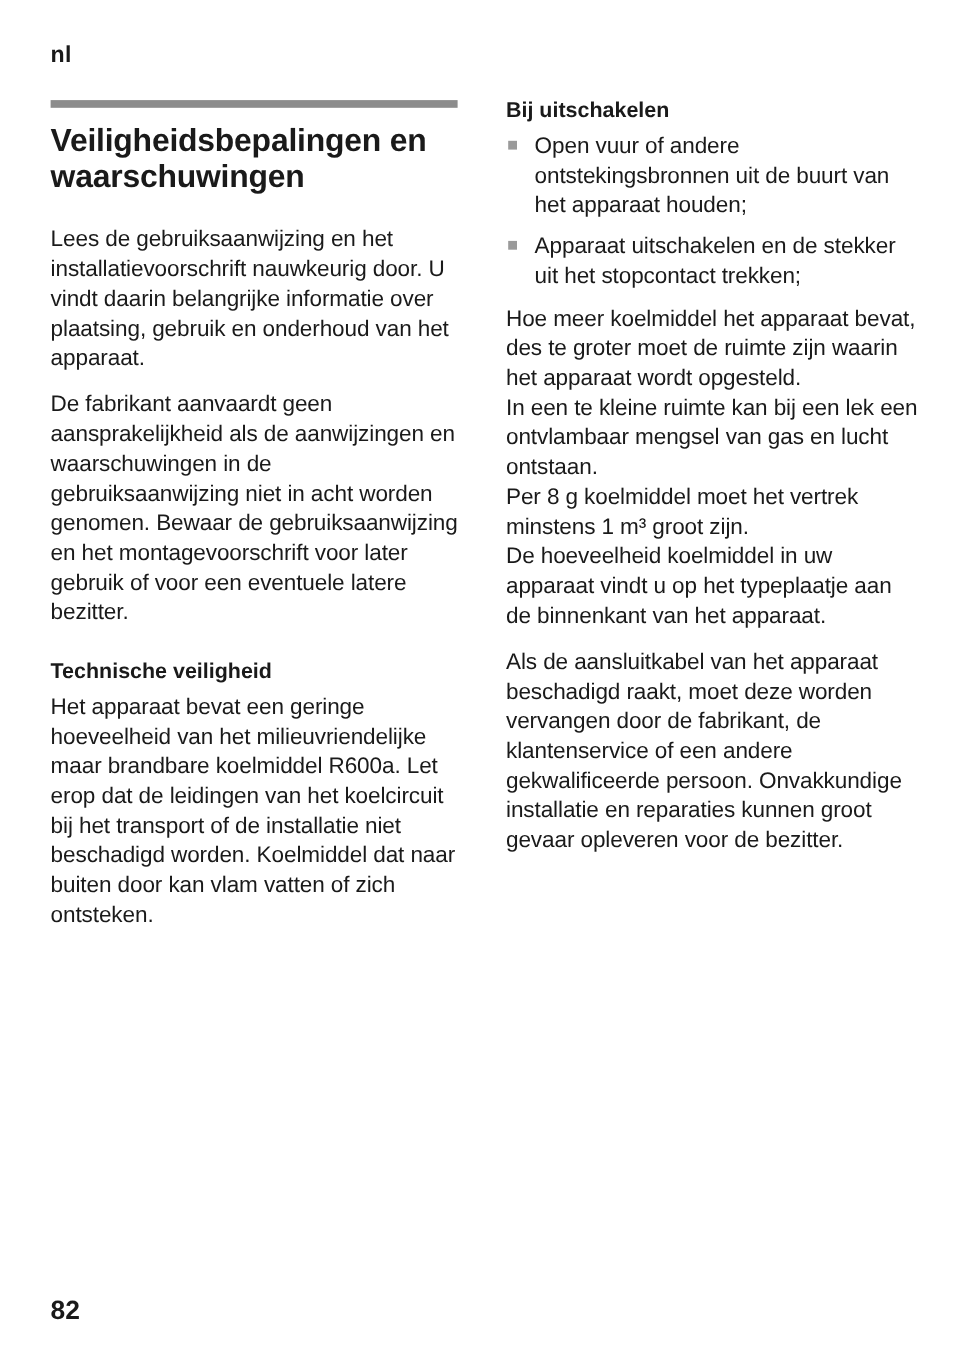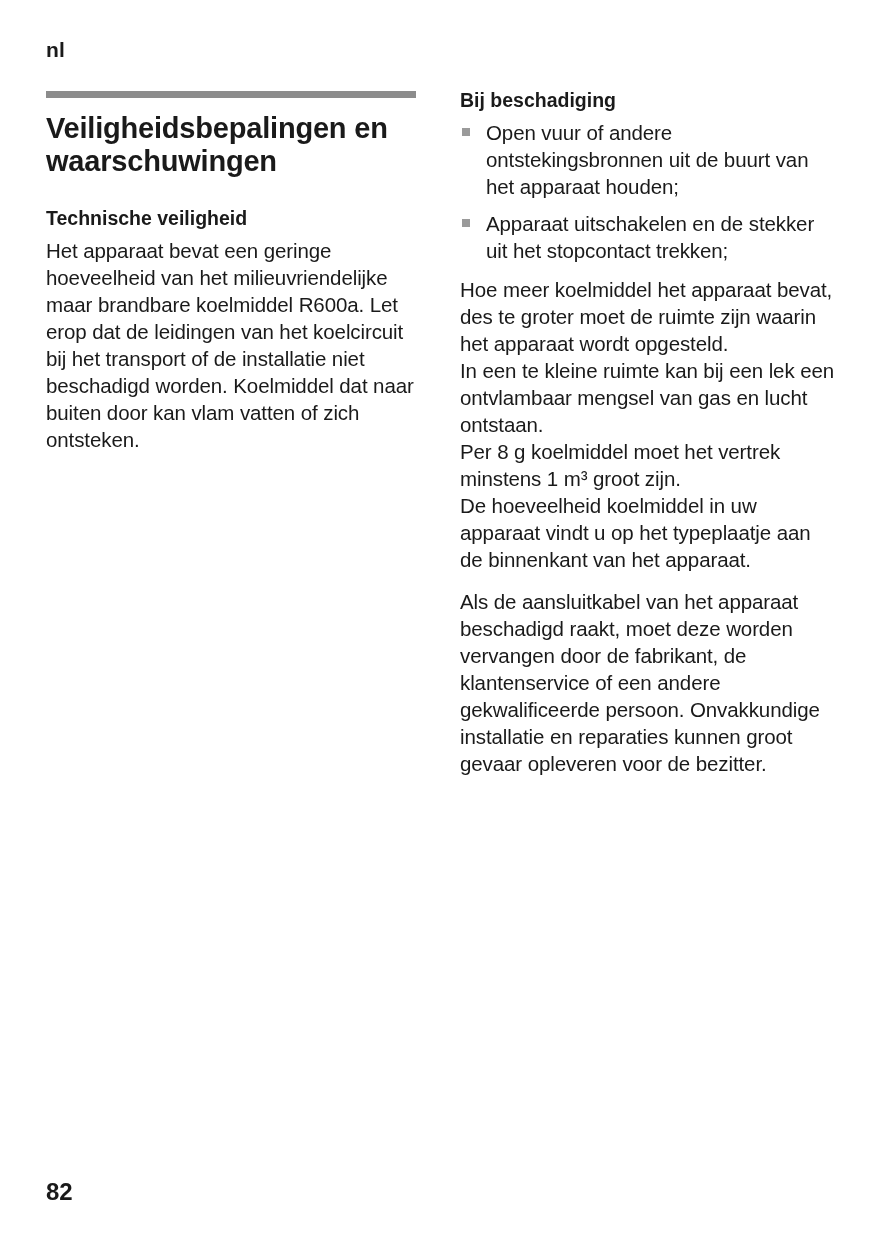--- a/index.html
+++ b/index.html
@@ -110,27 +110,29 @@
 <div class="page">
 
   <div class="lang-tag">nl</div>
 
   <div class="columns">
 
     <div class="col col-left">
       <div class="rule"></div>
       <h1>Veiligheidsbepalingen en waarschuwingen</h1>
 
+      <p>Lees de gebruiksaanwijzing en het installatievoorschrift nauwkeurig door. U vindt daarin belangrijke informatie over plaatsing, gebruik en onderhoud van het apparaat.</p>
+      <p>De fabrikant aanvaardt geen aansprakelijkheid als de aanwijzingen en waarschuwingen in de gebruiksaanwijzing niet in acht worden genomen. Bewaar de gebruiksaanwijzing en het montagevoorschrift voor later gebruik of voor een eventuele latere bezitter.</p>
 
       <h2 class="h2-spaced">Technische veiligheid</h2>
       <p>Het apparaat bevat een geringe hoeveelheid van het milieuvriendelijke maar brandbare koelmiddel R600a. Let erop dat de leidingen van het koelcircuit bij het transport of de installatie niet beschadigd worden. Koelmiddel dat naar buiten door kan vlam vatten of zich ontsteken.</p>
     </div>
 
     <div class="col col-right">
-      <h2>Bij beschadiging</h2>
+      <h2>Bij uitschakelen</h2>
 
       <ul>
         <li>
           <span class="bullet"></span>
           <span>Open vuur of andere ontstekingsbronnen uit de buurt van het apparaat houden;</span>
         </li>
         <li>
           <span class="bullet"></span>
           <span>Apparaat uitschakelen en de stekker uit het stopcontact trekken;</span>
         </li>

